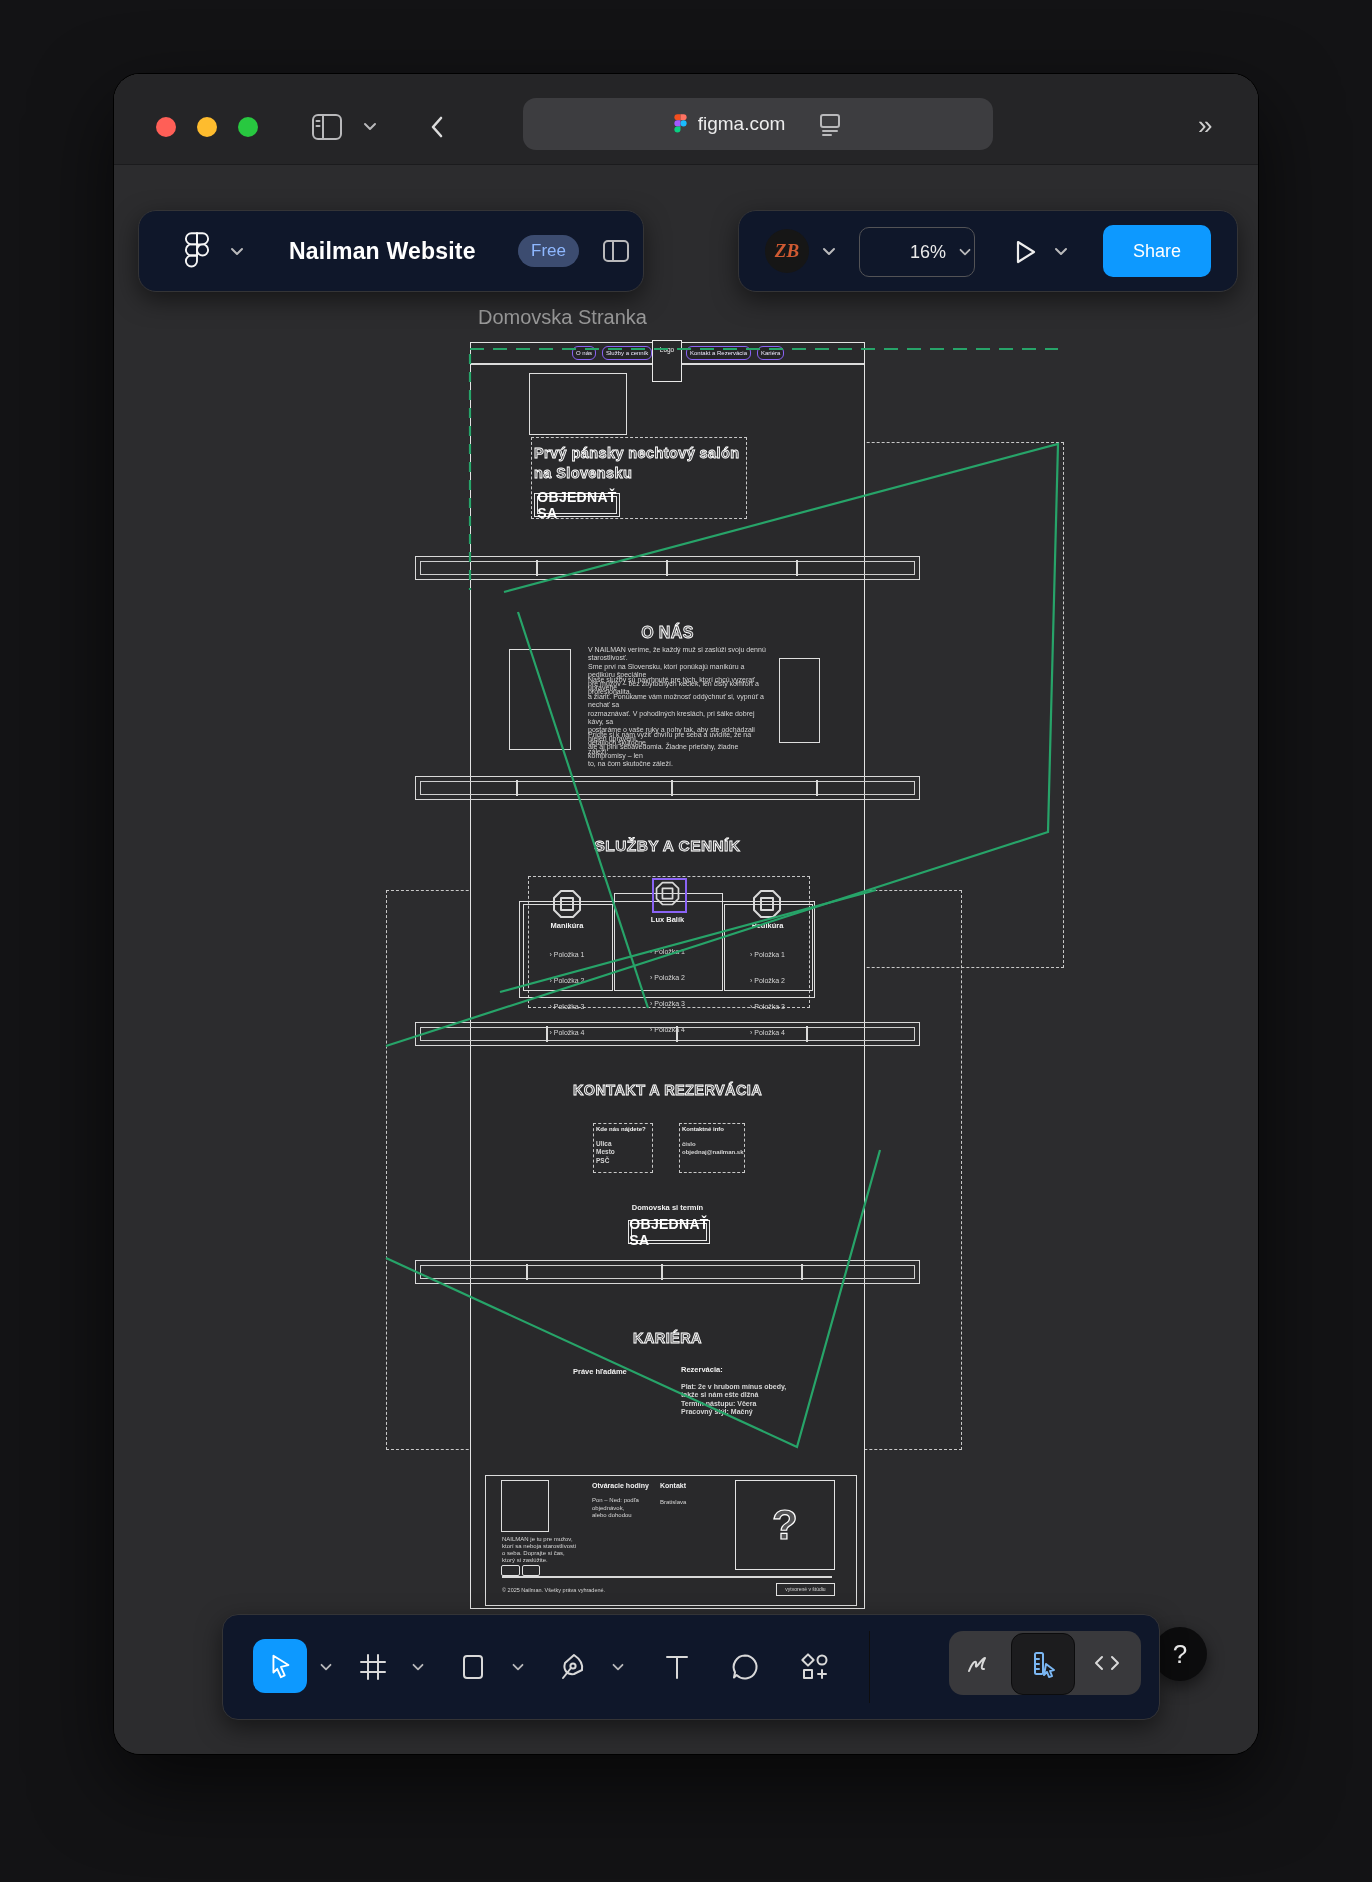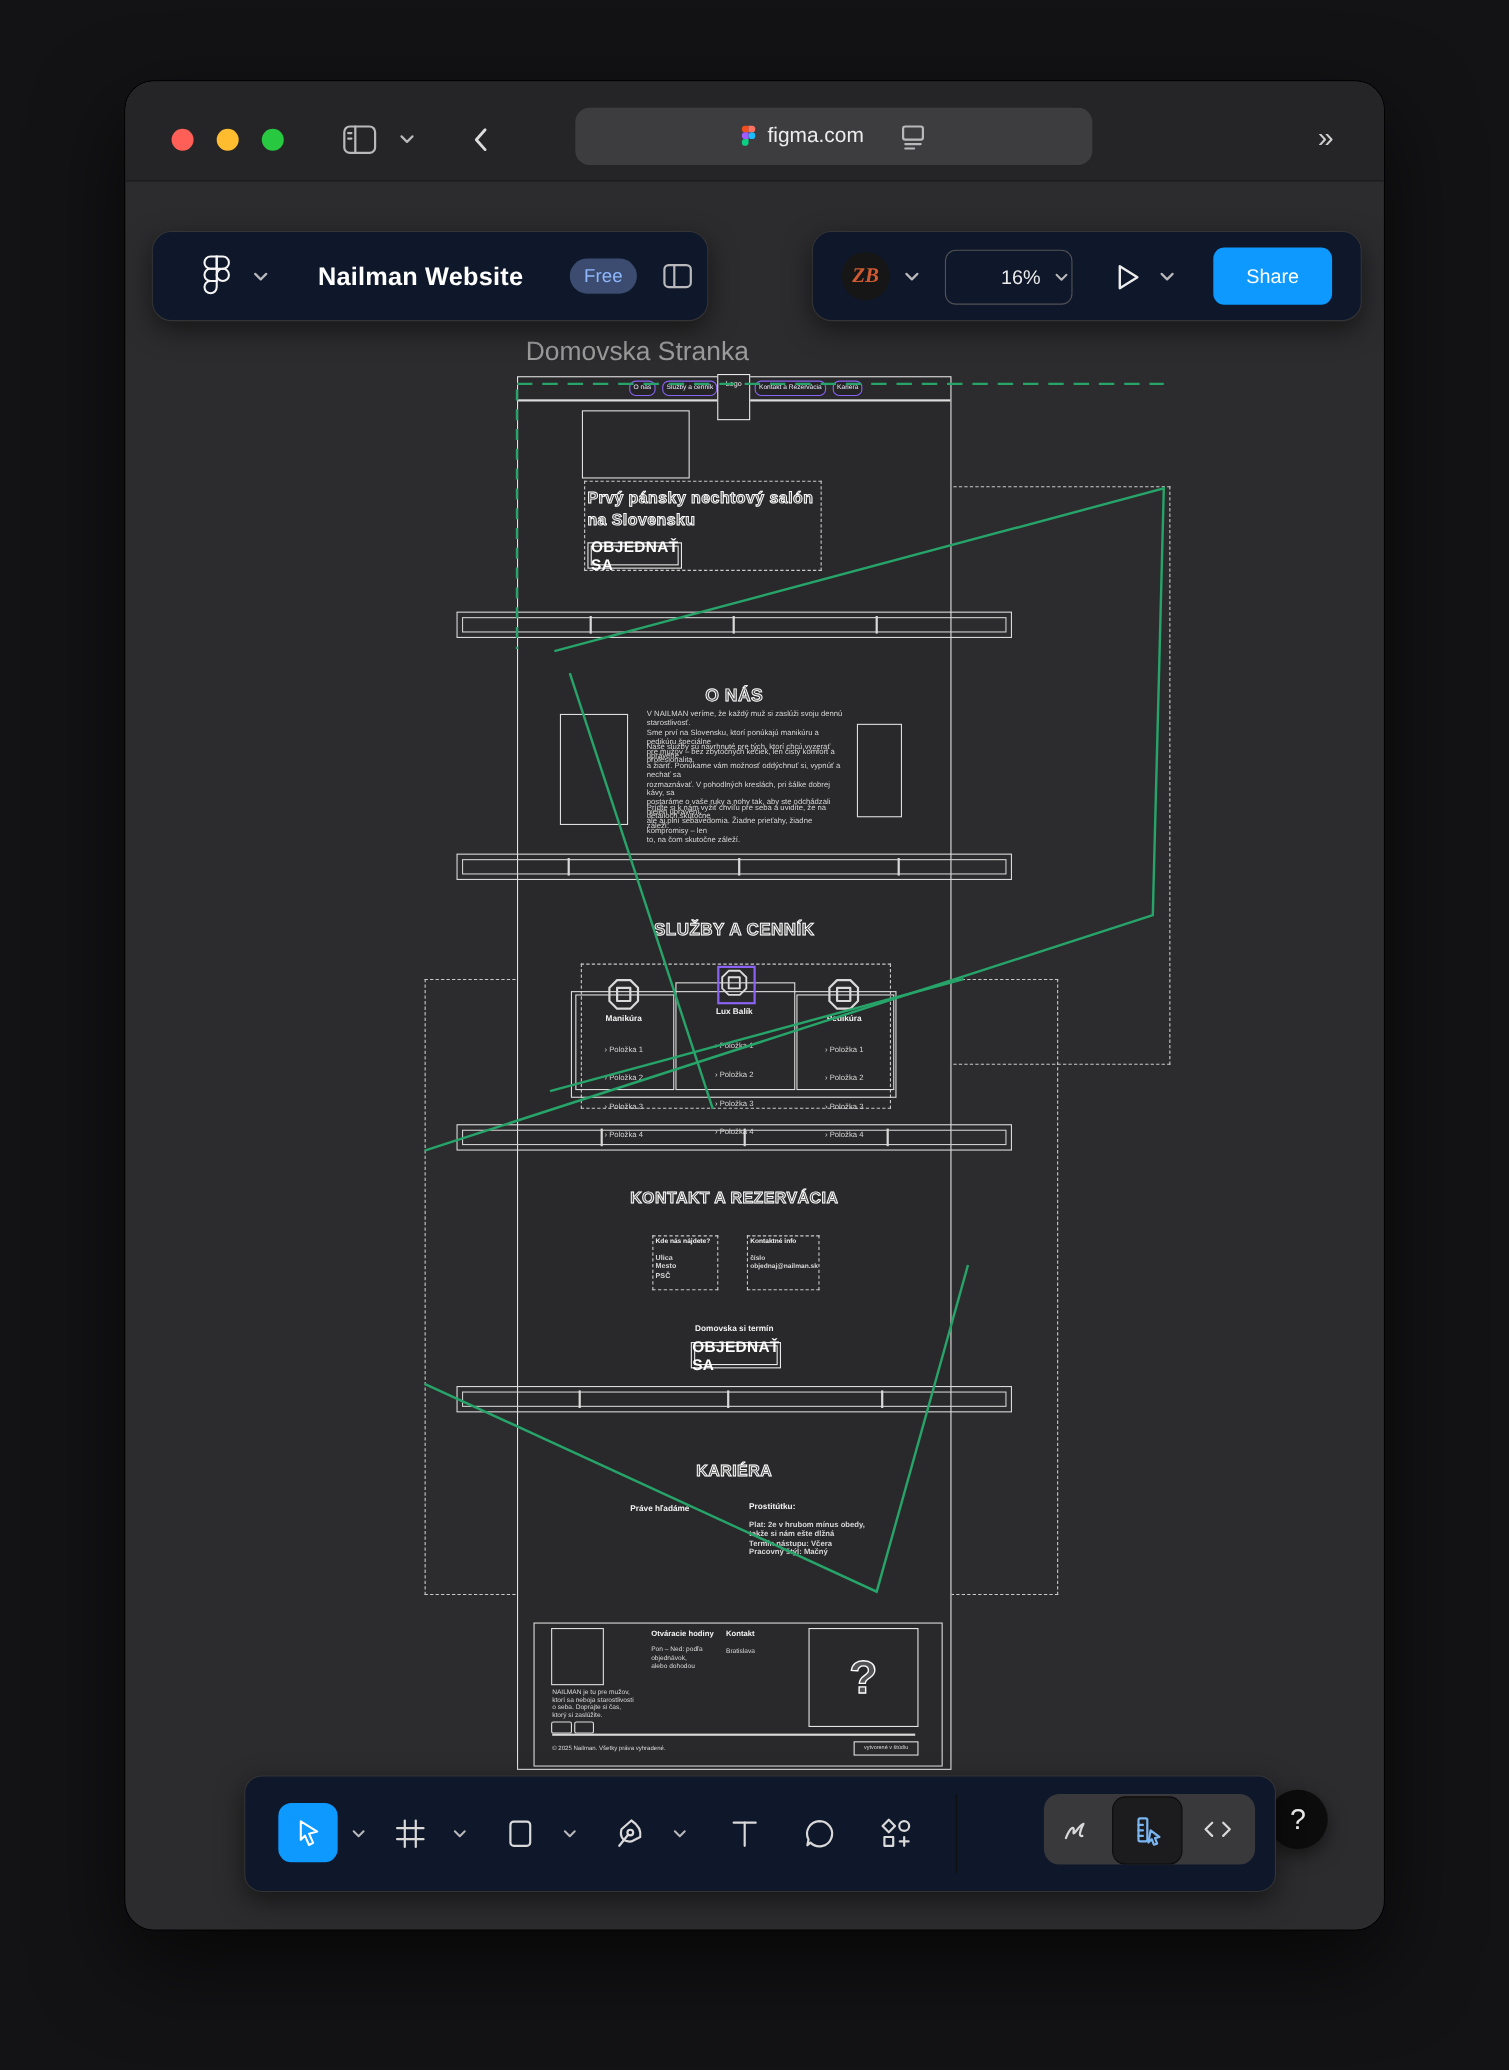--- a/index.html
+++ b/index.html
@@ -31,21 +31,21 @@
   svg{display:block;}
   .gl{stroke:#27a469;stroke-width:2.2;fill:none;}
 </style>
 </head>
 <body>
 
 <div class="a win">
 
   <div class="a canvas">
 
-    <div class="a" style="left:364px;top:232px;font-size:24px;color:#9b9b9b;">Domovska Stranka</div>
+    <div class="a" style="left:364px;top:232px;font-size:20px;color:#9b9b9b;">Domovska Stranka</div>
 
     <div class="a dash" style="left:394px;top:368px;width:554px;height:524px;"></div>
     <div class="a dash" style="left:272px;top:816px;width:574px;height:558px;"></div>
 
     <div class="a" style="left:356px;top:268px;width:393px;height:1265px;border:1.5px solid #e3e3e3;background:#29292b;">
 
       <div class="a" style="left:0;top:20px;width:100%;height:1.5px;background:#dcdcdc;"></div>
       <div class="a pill" style="left:101px;top:3px;">O nás</div>
       <div class="a pill" style="left:131px;top:3px;">Služby a cenník</div>
       <div class="a" style="left:181px;top:-3px;width:28px;height:40px;border:1.5px solid #e8e8e8;background:#29292b;display:flex;align-items:flex-start;justify-content:center;">
@@ -137,21 +137,21 @@
       </div>
       <div class="a microtitle" style="left:0;top:860px;width:100%;text-align:center;">Domovska si termín</div>
       <div class="a btn2" style="left:157px;top:877px;width:80px;height:22px;">
         <div class="in2">
             <span>OBJEDNAŤ SA</span>
           </div>
       </div>
 
       <div class="a ol" style="left:0;top:987px;width:100%;font-size:14.5px;">KARIÉRA</div>
       <div class="a microtitle" style="left:102px;top:1024px;">Práve hľadáme</div>
-      <div class="a microtitle" style="left:210px;top:1022px;">Prostitútku:</div>
+      <div class="a microtitle" style="left:210px;top:1022px;">Rezervácia:</div>
       <div class="a tiny" style="left:210px;top:1040px;width:125px;font-weight:700;">Plat: 2e v hrubom mínus obedy,
 takže si nám ešte dlžná
 Termín nástupu: Včera
 Pracovný štýl: Mačný</div>
 
       <div class="a" style="left:14px;top:1132px;width:370px;height:129px;border:1.5px solid #dcdcdc;">
         <div class="a solid" style="left:15px;top:4px;width:46px;height:50px;"></div>
         <div class="a tiny" style="left:16px;top:60px;width:90px;font-size:6px;line-height:7px;">NAILMAN je tu pre mužov,
 ktorí sa neboja starostlivosti
 o seba. Doprajte si čas,

